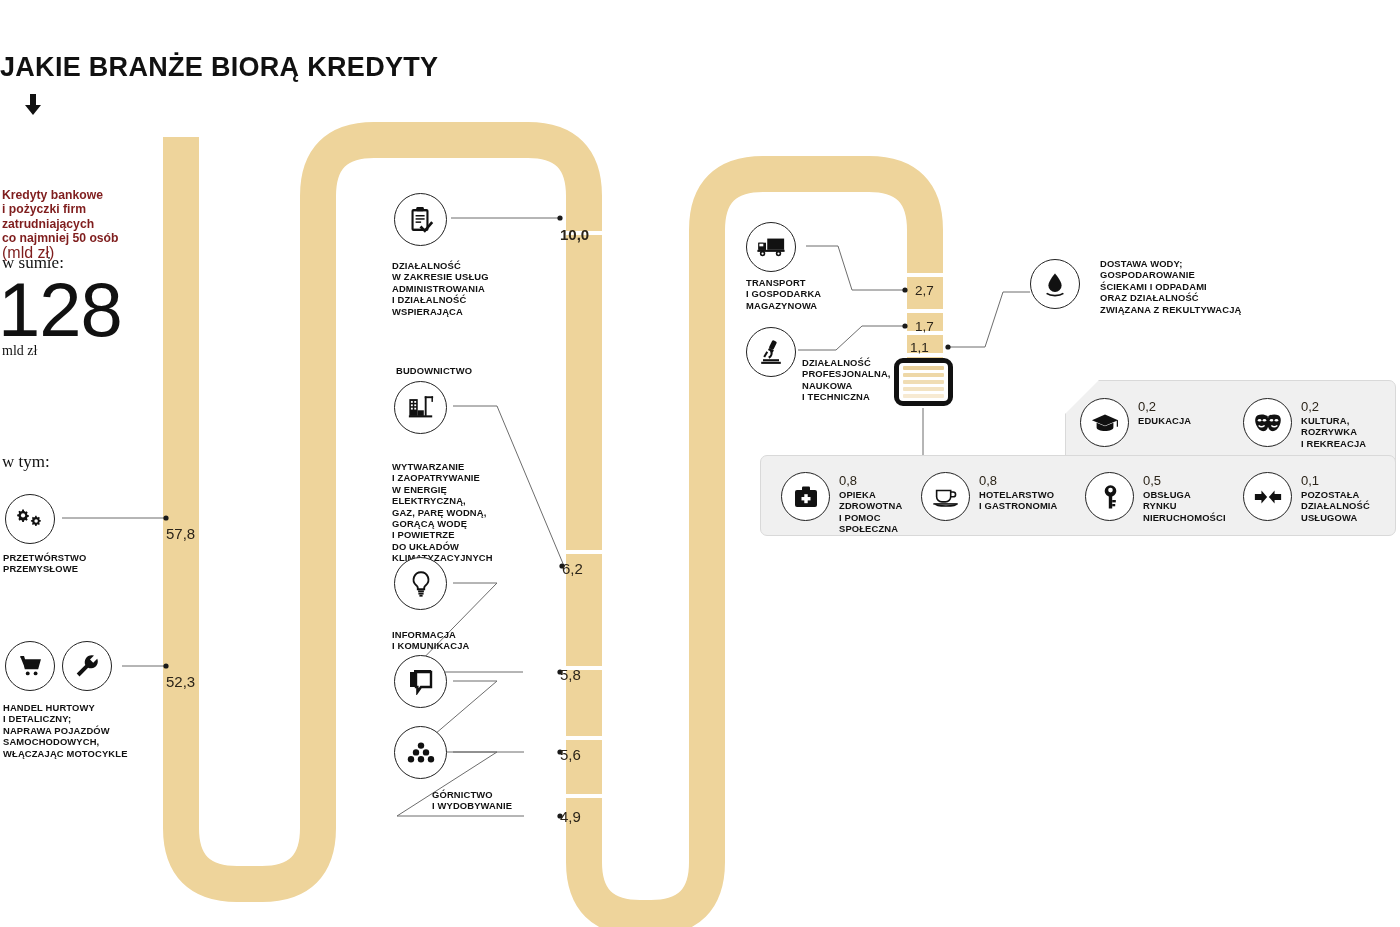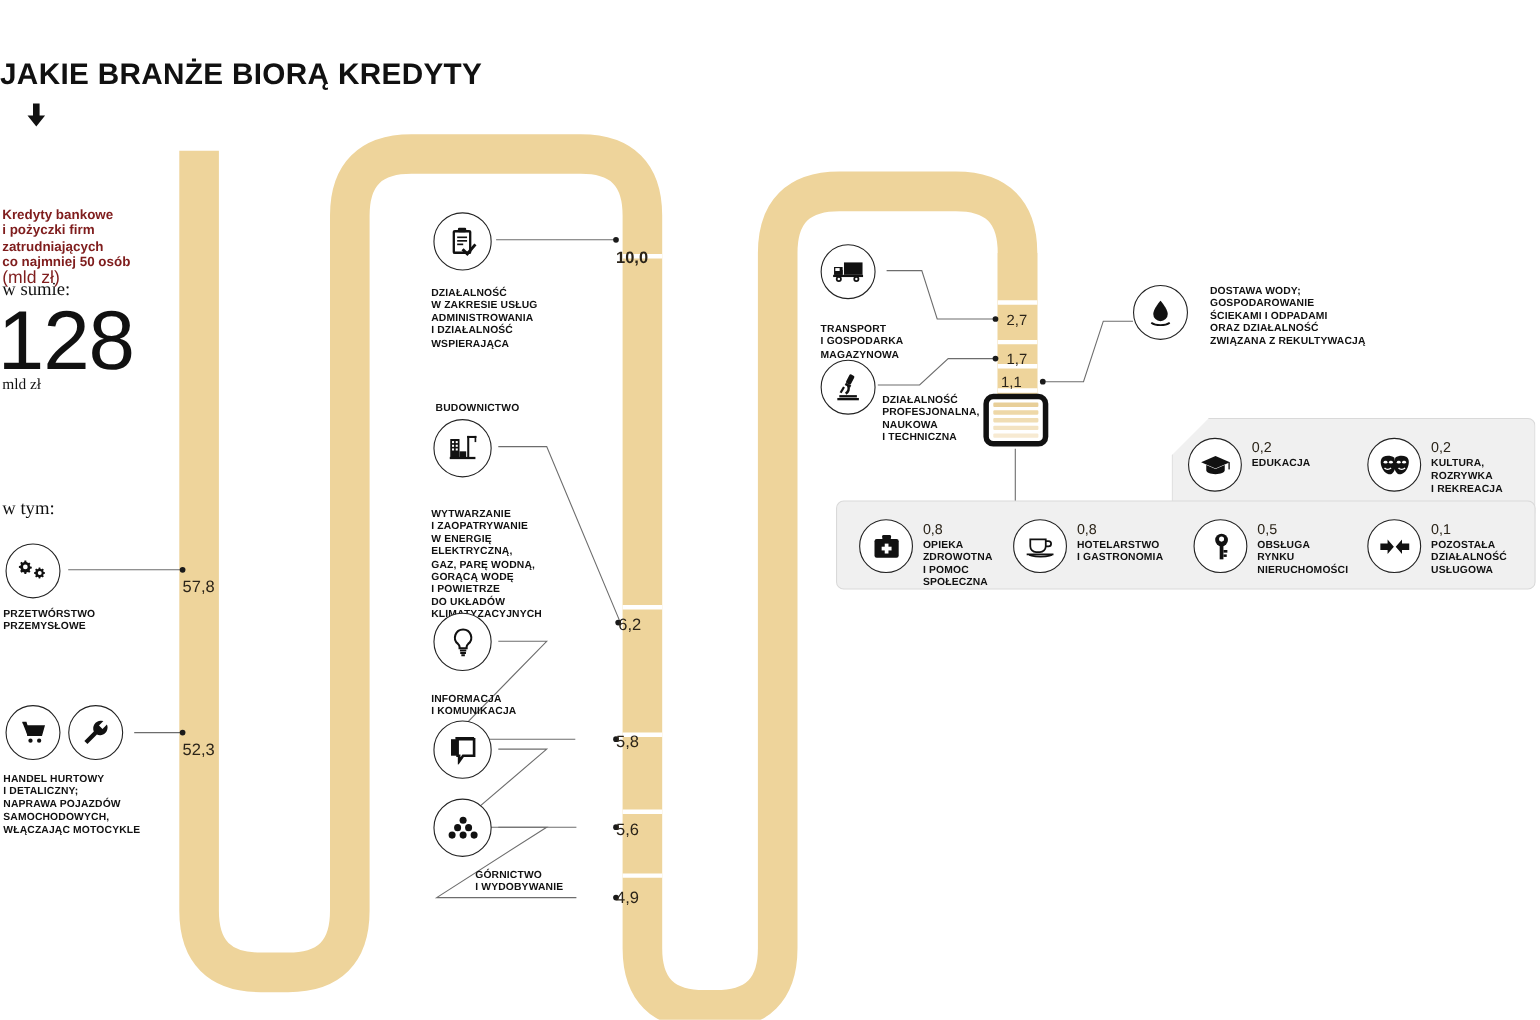--- a/index.html
+++ b/index.html
@@ -288,21 +288,21 @@
         <rect x="3.6" y="7.5" width="4.2" height="2.8" fill="#fff"></rect>
         <rect x="1.5" y="14" width="29" height="2.2"></rect>
         <circle cx="7" cy="18" r="2.9"></circle>
           <circle cx="7" cy="18" r="1.2" fill="#fff"></circle>
         <circle cx="24" cy="18" r="2.9"></circle>
           <circle cx="24" cy="18" r="1.2" fill="#fff"></circle>
       </g>
     </svg>
   </div>
 </div>
-<div class="abs cap" style="left:746px;top:293px;width:150px;">
+<div class="abs cap" style="left:746px;top:277px;width:150px;">
   <div>TRANSPORT</div>
   <div>I GOSPODARKA</div>
   <div>MAGAZYNOWA</div>
 </div>
 <div class="abs valsm" style="left:915px;top:283px;">2,7</div>
 
 <div class="abs" style="left:746px;top:327px;">
   <div class="ring" style="width:50px;height:50px;">
     <svg class="ico" width="26" height="26" viewBox="0 0 26 26">
       <g fill="#111">

